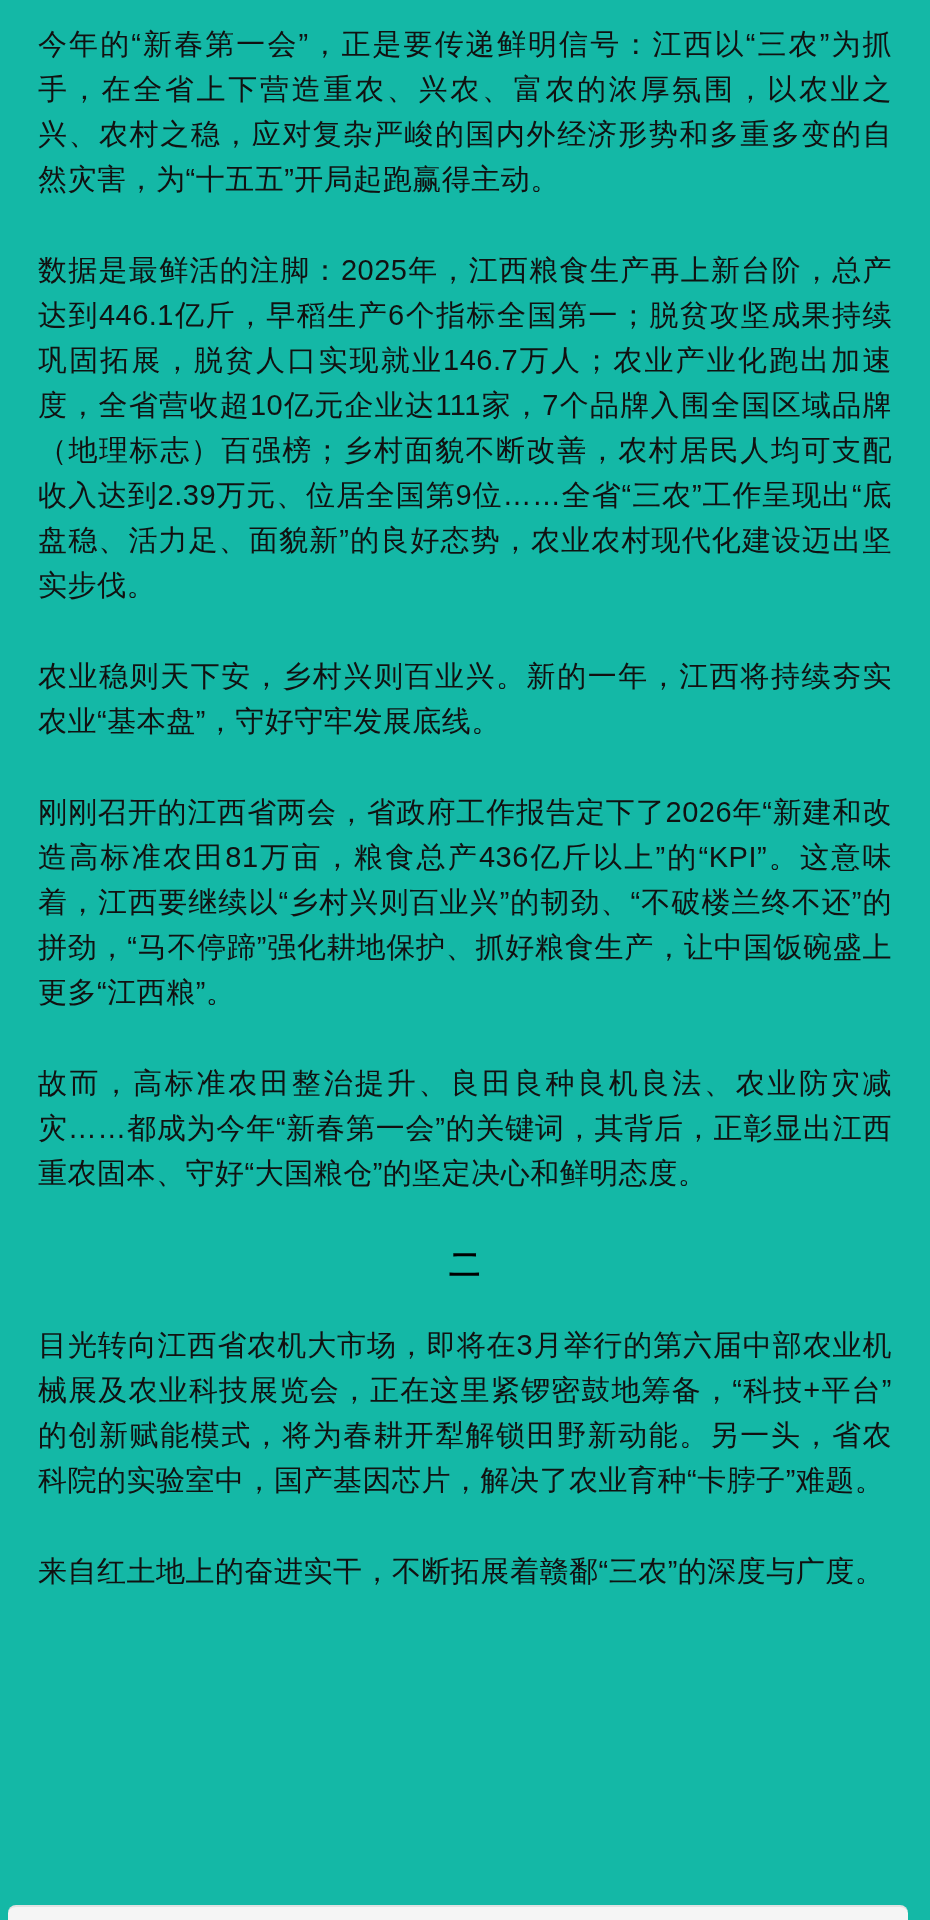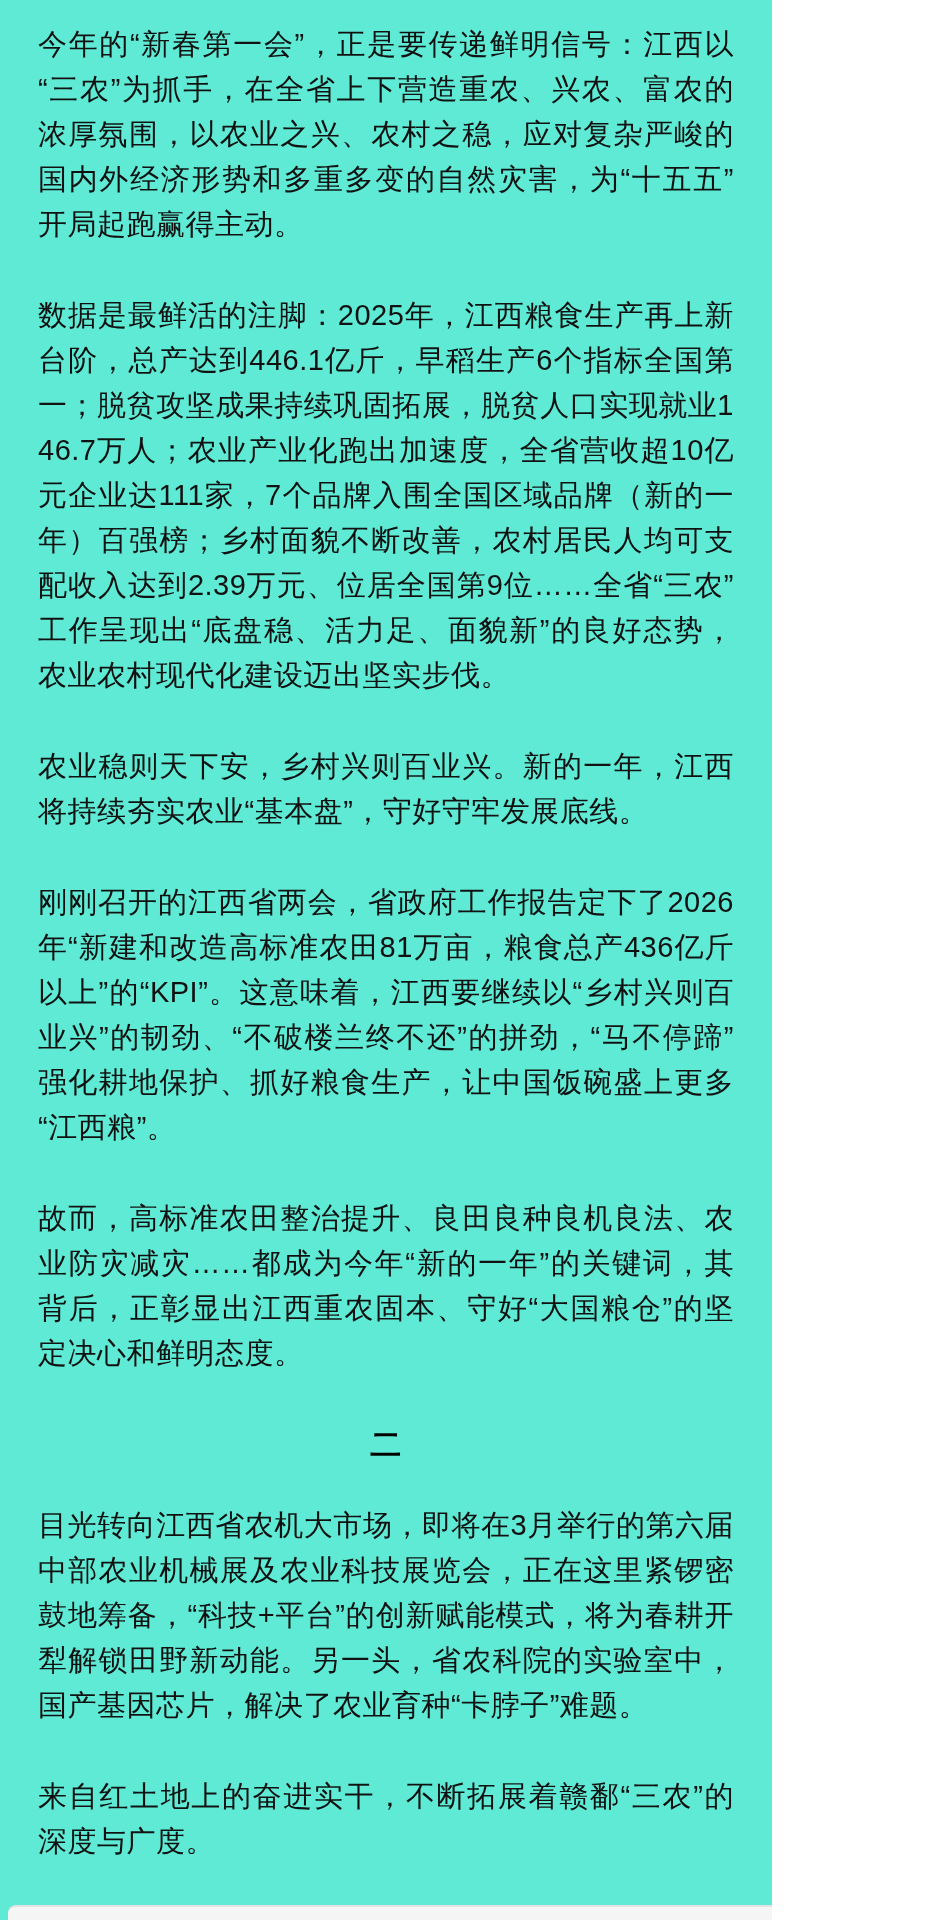--- a/index.html
+++ b/index.html
@@ -2,23 +2,23 @@
 <html lang="zh"><head>
 <meta charset="utf-8">
 <style>
   html, body {
     margin: 0;
     padding: 0;
     background: #ffffff;
   }
   .page {
     position: relative;
-    width: 772px;
+    width: 930px;
     height: 1920px;
-    background: #5eead4;
+    background: #14b8a6;
     overflow: hidden;
     font-family: "Liberation Sans", "DejaVu Sans", sans-serif;
   }
   .article {
     padding: 22px 38px 0 38px;
   }
   .para {
     margin: 0 0 46px 0;
     font-size: 29px;
     line-height: 45px;
@@ -48,24 +48,24 @@
     border-top: 2px solid #e2e2e2;
     border-radius: 8px 8px 0 0;
   }
 </style>
 </head>
 <body>
 
 <div class="page">
   <article class="article">
     <p class="para">今年的“新春第一会”，正是要传递鲜明信号：江西以“三农”为抓手，在全省上下营造重农、兴农、富农的浓厚氛围，以农业之兴、农村之稳，应对复杂严峻的国内外经济形势和多重多变的自然灾害，为“十五五”开局起跑赢得主动。</p>
-    <p class="para">数据是最鲜活的注脚：2025年，江西粮食生产再上新台阶，总产达到446.1亿斤，早稻生产6个指标全国第一；脱贫攻坚成果持续巩固拓展，脱贫人口实现就业146.7万人；农业产业化跑出加速度，全省营收超10亿元企业达111家，7个品牌入围全国区域品牌（新的一年）百强榜；乡村面貌不断改善，农村居民人均可支配收入达到2.39万元、位居全国第9位……全省“三农”工作呈现出“底盘稳、活力足、面貌新”的良好态势，农业农村现代化建设迈出坚实步伐。</p>
+    <p class="para">数据是最鲜活的注脚：2025年，江西粮食生产再上新台阶，总产达到446.1亿斤，早稻生产6个指标全国第一；脱贫攻坚成果持续巩固拓展，脱贫人口实现就业146.7万人；农业产业化跑出加速度，全省营收超10亿元企业达111家，7个品牌入围全国区域品牌（地理标志）百强榜；乡村面貌不断改善，农村居民人均可支配收入达到2.39万元、位居全国第9位……全省“三农”工作呈现出“底盘稳、活力足、面貌新”的良好态势，农业农村现代化建设迈出坚实步伐。</p>
     <p class="para">农业稳则天下安，乡村兴则百业兴。新的一年，江西将持续夯实农业“基本盘”，守好守牢发展底线。</p>
     <p class="para">刚刚召开的江西省两会，省政府工作报告定下了2026年“新建和改造高标准农田81万亩，粮食总产436亿斤以上”的“KPI”。这意味着，江西要继续以“乡村兴则百业兴”的韧劲、“不破楼兰终不还”的拼劲，“马不停蹄”强化耕地保护、抓好粮食生产，让中国饭碗盛上更多“江西粮”。</p>
-    <p class="para">故而，高标准农田整治提升、良田良种良机良法、农业防灾减灾……都成为今年“新的一年”的关键词，其背后，正彰显出江西重农固本、守好“大国粮仓”的坚定决心和鲜明态度。</p>
+    <p class="para">故而，高标准农田整治提升、良田良种良机良法、农业防灾减灾……都成为今年“新春第一会”的关键词，其背后，正彰显出江西重农固本、守好“大国粮仓”的坚定决心和鲜明态度。</p>
 
     <h2 class="section-heading">二</h2>
 
     <p class="para">目光转向江西省农机大市场，即将在3月举行的第六届中部农业机械展及农业科技展览会，正在这里紧锣密鼓地筹备，“科技+平台”的创新赋能模式，将为春耕开犁解锁田野新动能。另一头，省农科院的实验室中，国产基因芯片，解决了农业育种“卡脖子”难题。</p>
     <p class="para">来自红土地上的奋进实干，不断拓展着赣鄱“三农”的深度与广度。</p>
   </article>
 
   <div class="next-panel-edge"></div>
 </div>
 

